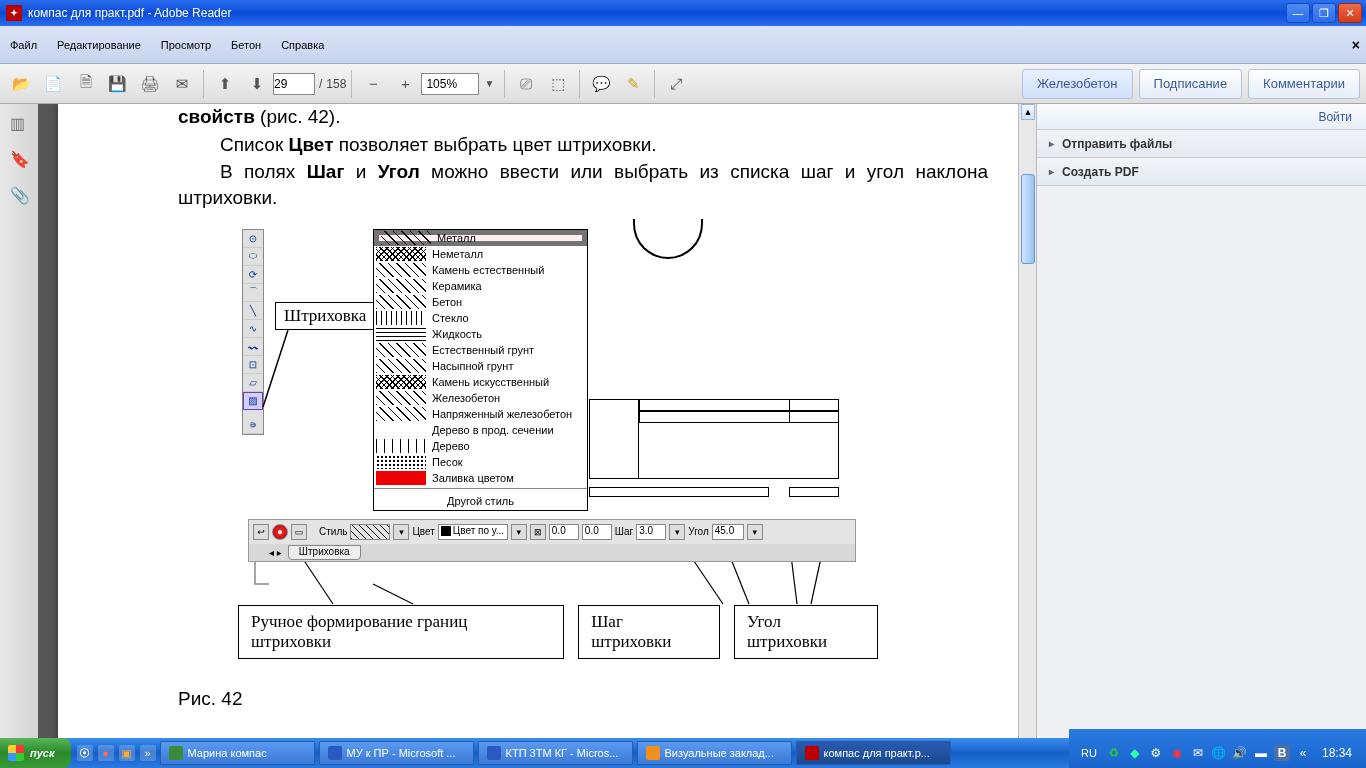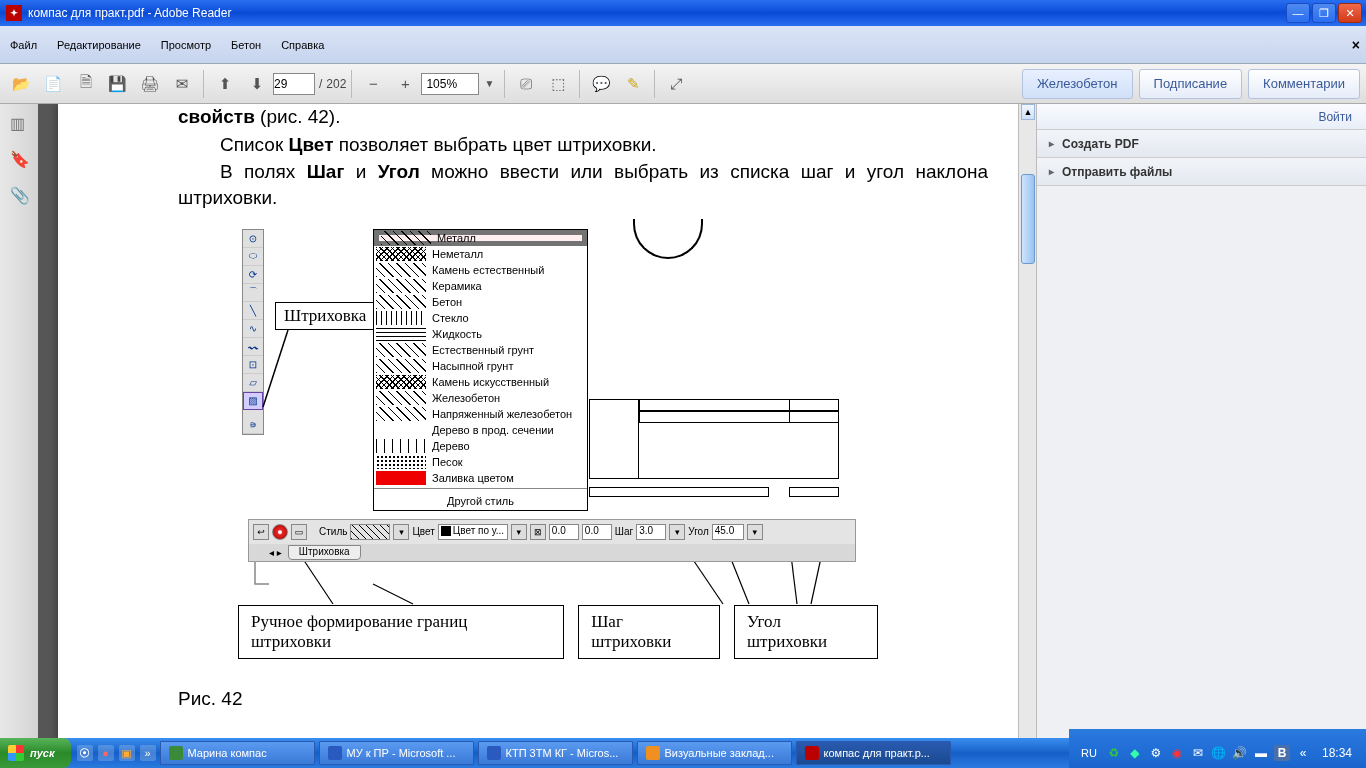--- a/index.html
+++ b/index.html
@@ -119,21 +119,21 @@
   <div class="tbtn">📄</div>
   <div class="tbtn">🗎</div>
   <div class="tbtn">💾</div>
   <div class="tbtn">🖨</div>
   <div class="tbtn">✉</div>
   <div class="tsep"></div>
   <div class="tbtn">⬆</div>
   <div class="tbtn">⬇</div>
   <input class="page-box" value="29" style="">
   <span style="margin:0 4px;font-size:12px;color:#444;">/</span>
-  <span style="font-size:12px;color:#444;">202</span>
+  <span style="font-size:12px;color:#444;">158</span>
   <div class="tsep"></div>
   <div class="tbtn">−</div>
   <div class="tbtn">+</div>
   <input class="zoom-box" value="105%" style="">
   <div class="tbtn" style="width:16px;font-size:10px;">▼</div>
   <div class="tsep"></div>
   <div class="tbtn">⎚</div>
   <div class="tbtn">⬚</div>
   <div class="tsep"></div>
   <div class="tbtn" style="color:#caa520;">💬</div>
@@ -311,22 +311,22 @@
   </div>
 
   <div class="vscroll">
     <div class="arrow" style="top:0;">▲</div>
     <div class="thumb"></div>
     <div class="arrow" style="bottom:0;">▼</div>
   </div>
 
   <div class="right-panel">
     <div class="rp-login">Войти</div>
+    <div class="rp-item">Отправить файлы</div>
     <div class="rp-item">Создать PDF</div>
-    <div class="rp-item">Отправить файлы</div>
   </div>
 </div>
 
 <div class="taskbar">
   <div class="start-btn">
     <span class="winlogo"></span>
     <span>пуск</span>
   </div>
   <div class="ql">
     <div class="qicon">⦿</div>

